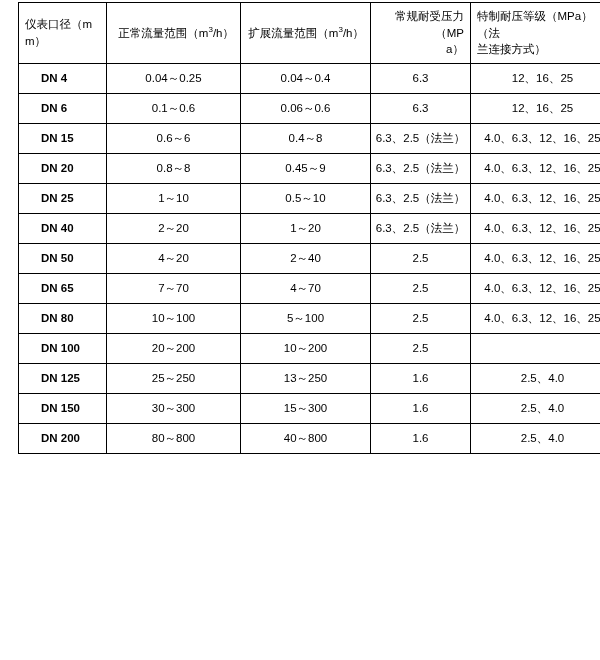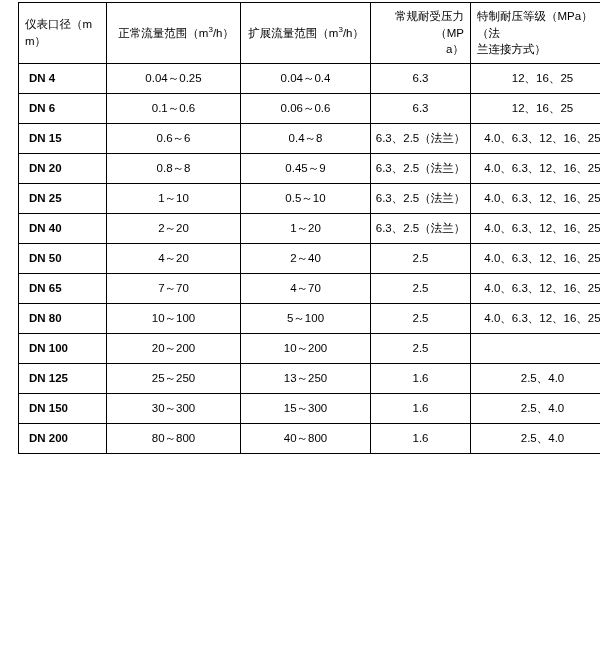--- a/index.html
+++ b/index.html
@@ -48,21 +48,21 @@
   }
   table.spec thead th.center {
     text-align: right;
   }
   table.spec tbody td {
     height: 21px;
     text-align: center;
   }
   table.spec tbody td.dn {
     text-align: left;
-    padding-left: 10px;
+    padding-left: 22px;
     font-weight: bold;
     font-size: 11.5px;
   }
   .sup {
     font-size: 8px;
     vertical-align: super;
     line-height: 0;
   }
   .footnote {
     position: absolute;

